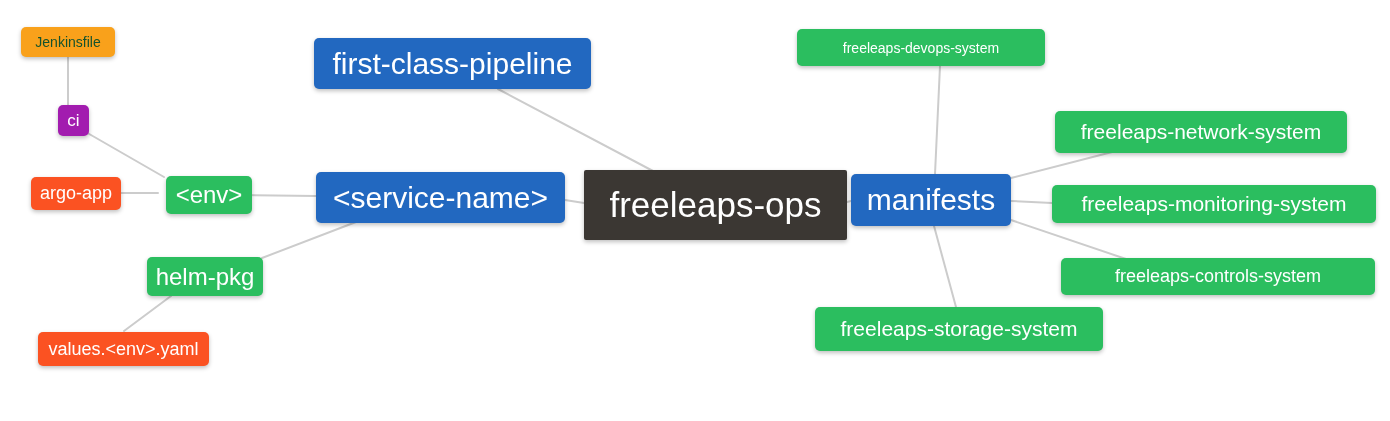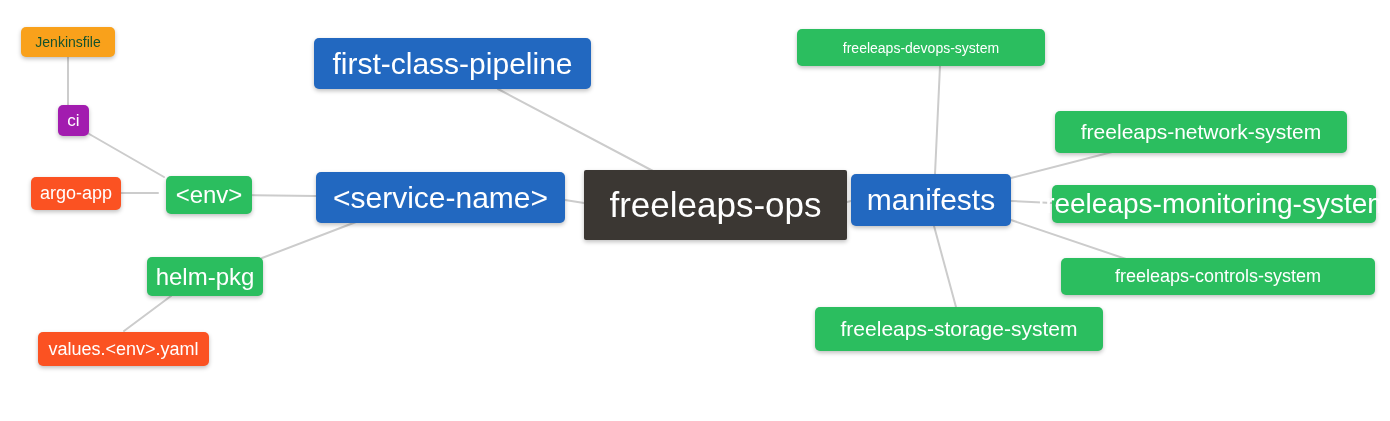--- a/index.html
+++ b/index.html
@@ -75,19 +75,19 @@
   <div class="node" style="left: 316px; top: 172px; width: 249px; height: 51px; font-size: 30px; background: rgb(34, 104, 192); color: rgb(255, 255, 255);">&lt;service-name&gt;</div>
 
   <div class="node root" style="left: 584px; top: 170px; width: 263px; height: 70px; font-size: 35px; background: rgb(59, 55, 51); color: rgb(255, 255, 255);">freeleaps-ops</div>
 
   <div class="node" style="left: 851px; top: 174px; width: 160px; height: 52px; font-size: 30px; background: rgb(34, 104, 192); color: rgb(255, 255, 255);">manifests</div>
 
   <div class="node" style="left: 797px; top: 29px; width: 248px; height: 37px; font-size: 14px; background: rgb(43, 190, 95); color: rgb(255, 255, 255);">freeleaps-devops-system</div>
 
   <div class="node" style="left: 1055px; top: 111px; width: 292px; height: 42px; font-size: 21px; background: rgb(43, 190, 95); color: rgb(255, 255, 255);">freeleaps-network-system</div>
 
-  <div class="node" style="left: 1052px; top: 185px; width: 324px; height: 38px; font-size: 28px; background: rgb(43, 190, 95); color: rgb(255, 255, 255);">freeleaps-monitoring-system</div>
+  <div class="node" style="left: 1052px; top: 185px; width: 324px; height: 38px; font-size: 21px; background: rgb(43, 190, 95); color: rgb(255, 255, 255);">freeleaps-monitoring-system</div>
 
   <div class="node" style="left: 1061px; top: 258px; width: 314px; height: 37px; font-size: 18px; background: rgb(43, 190, 95); color: rgb(255, 255, 255);">freeleaps-controls-system</div>
 
   <div class="node" style="left: 815px; top: 307px; width: 288px; height: 44px; font-size: 21px; background: rgb(43, 190, 95); color: rgb(255, 255, 255);">freeleaps-storage-system</div>
 
 </div>
 
 </body></html>

